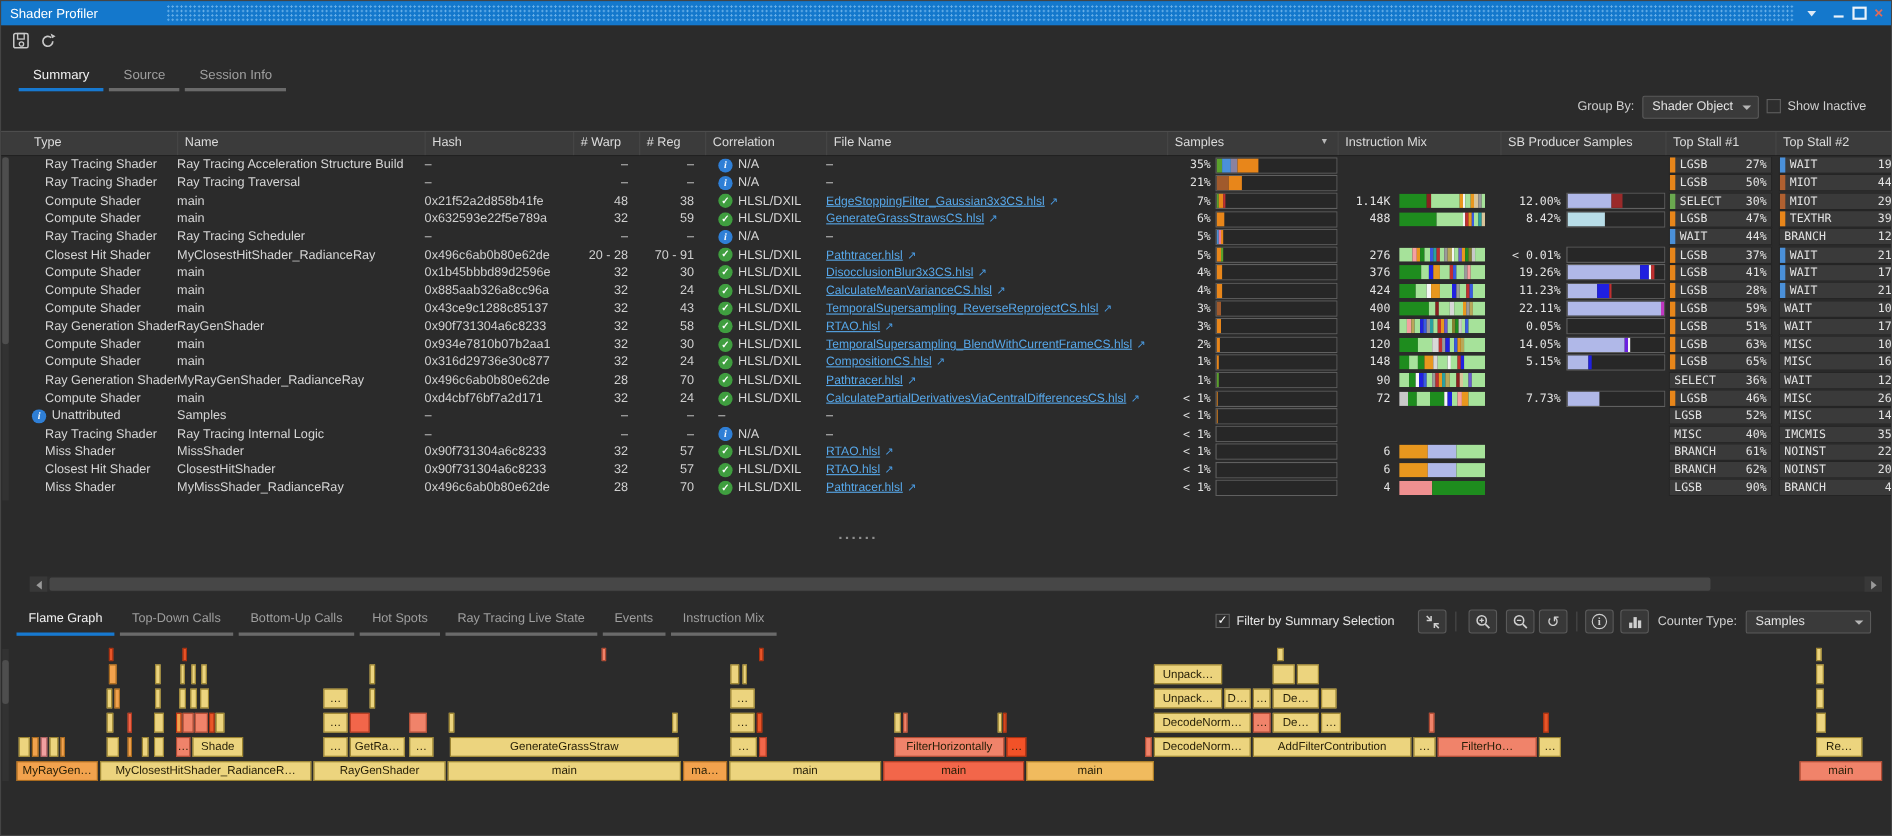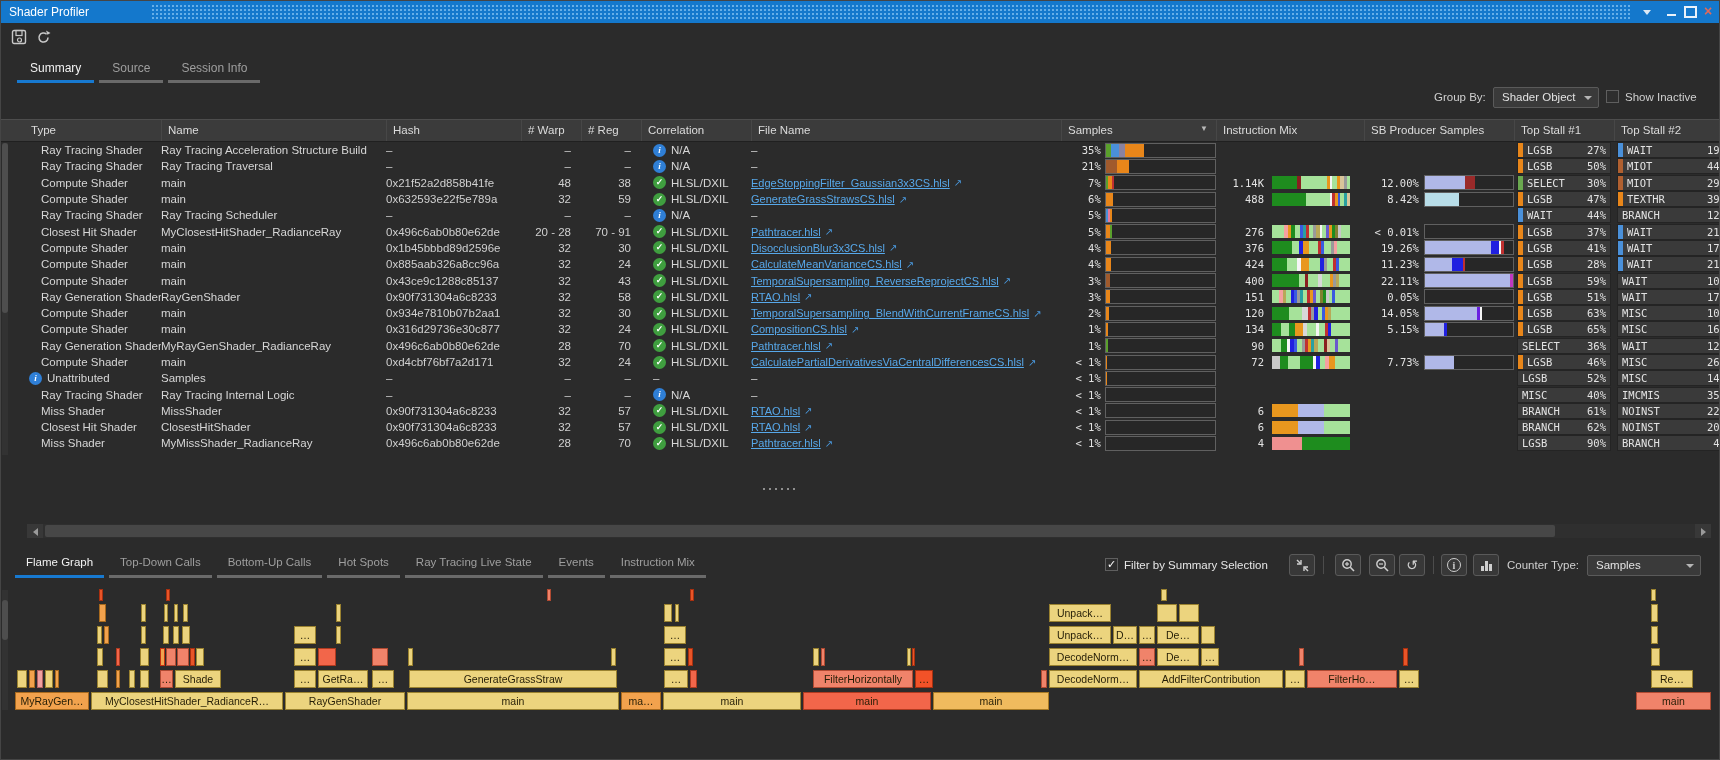--- a/index.html
+++ b/index.html
@@ -676,21 +676,21 @@
           <span class="flink">RTAO.hlsl</span>
           <span class="farrow">↗</span>
         </div>
         <div class="cell c7">
           <span class="mono samp-lbl">3%</span>
           <div class="track samples">
             <div class="seg" style="width: 4px; background: rgb(232, 134, 26);"></div>
           </div>
         </div>
         <div class="cell c8">
-          <span class="mono im-lbl">151</span>
+          <span class="mono im-lbl">104</span>
           <div class="imbar">
             <div class="seg" style="width: 7px; background: rgb(166, 226, 154);"></div>
             <div class="seg" style="width: 4px; background: rgb(245, 160, 160);"></div>
             <div class="seg" style="width: 3px; background: rgb(184, 168, 88);"></div>
             <div class="seg" style="width: 5px; background: rgb(166, 226, 154);"></div>
             <div class="seg" style="width: 3px; background: rgb(32, 32, 224);"></div>
             <div class="seg" style="width: 3px; background: rgb(58, 90, 224);"></div>
             <div class="seg" style="width: 3px; background: rgb(154, 154, 154);"></div>
             <div class="seg" style="width: 3px; background: rgb(42, 160, 160);"></div>
             <div class="seg" style="width: 4px; background: rgb(166, 226, 154);"></div>
@@ -800,21 +800,21 @@
           <span class="flink">CompositionCS.hlsl</span>
           <span class="farrow">↗</span>
         </div>
         <div class="cell c7">
           <span class="mono samp-lbl">1%</span>
           <div class="track samples">
             <div class="seg" style="width: 2px; background: rgb(232, 134, 26);"></div>
           </div>
         </div>
         <div class="cell c8">
-          <span class="mono im-lbl">134</span>
+          <span class="mono im-lbl">148</span>
           <div class="imbar">
             <div class="seg" style="width: 9px; background: rgb(30, 140, 30);"></div>
             <div class="seg" style="width: 8px; background: rgb(166, 226, 154);"></div>
             <div class="seg" style="width: 6px; background: rgb(30, 140, 30);"></div>
             <div class="seg" style="width: 8px; background: rgb(232, 151, 30);"></div>
             <div class="seg" style="width: 4px; background: rgb(216, 216, 216);"></div>
             <div class="seg" style="width: 9px; background: rgb(166, 226, 154);"></div>
             <div class="seg" style="width: 3px; background: rgb(245, 245, 245);"></div>
             <div class="seg" style="width: 6px; background: rgb(166, 226, 154);"></div>
             <div class="seg" style="width: 3px; background: rgb(192, 48, 48);"></div>

